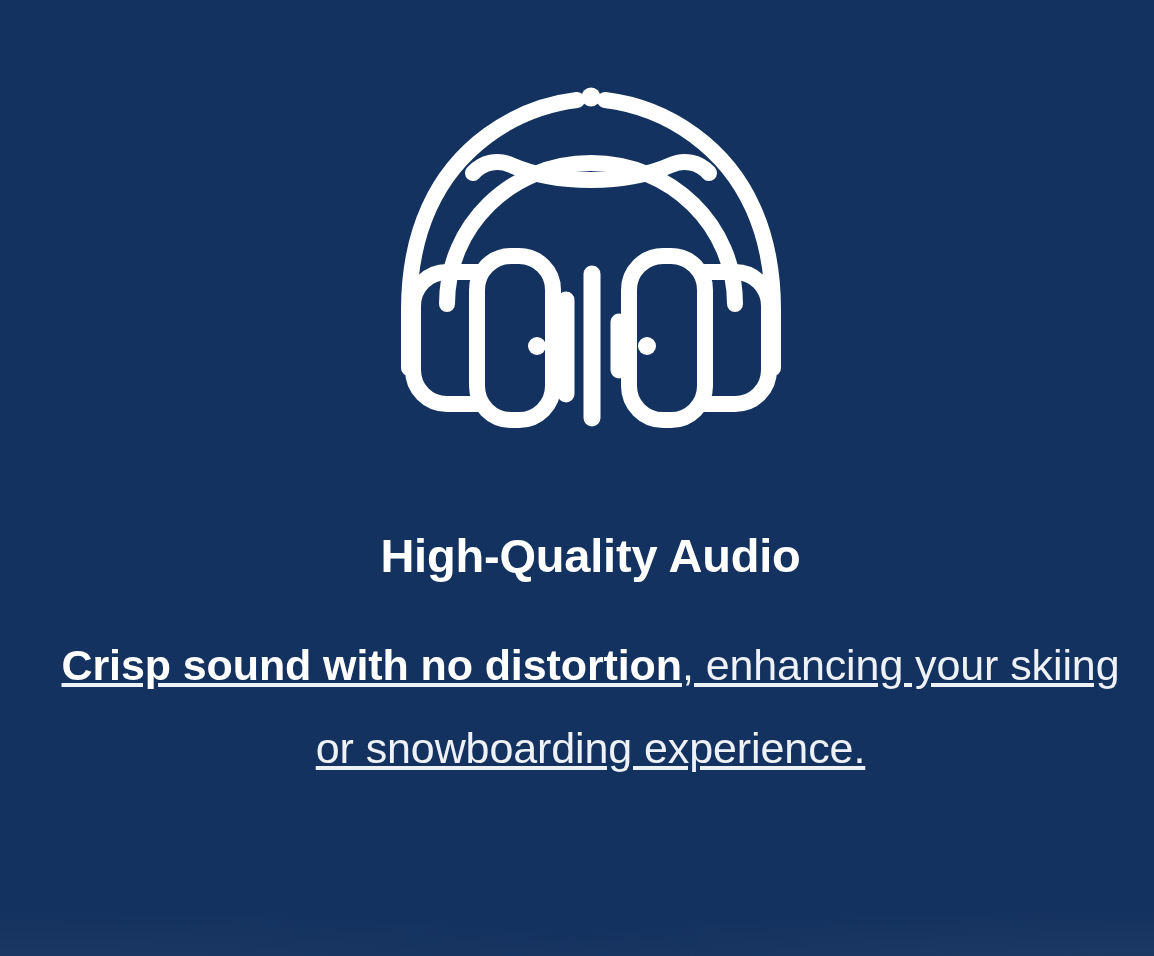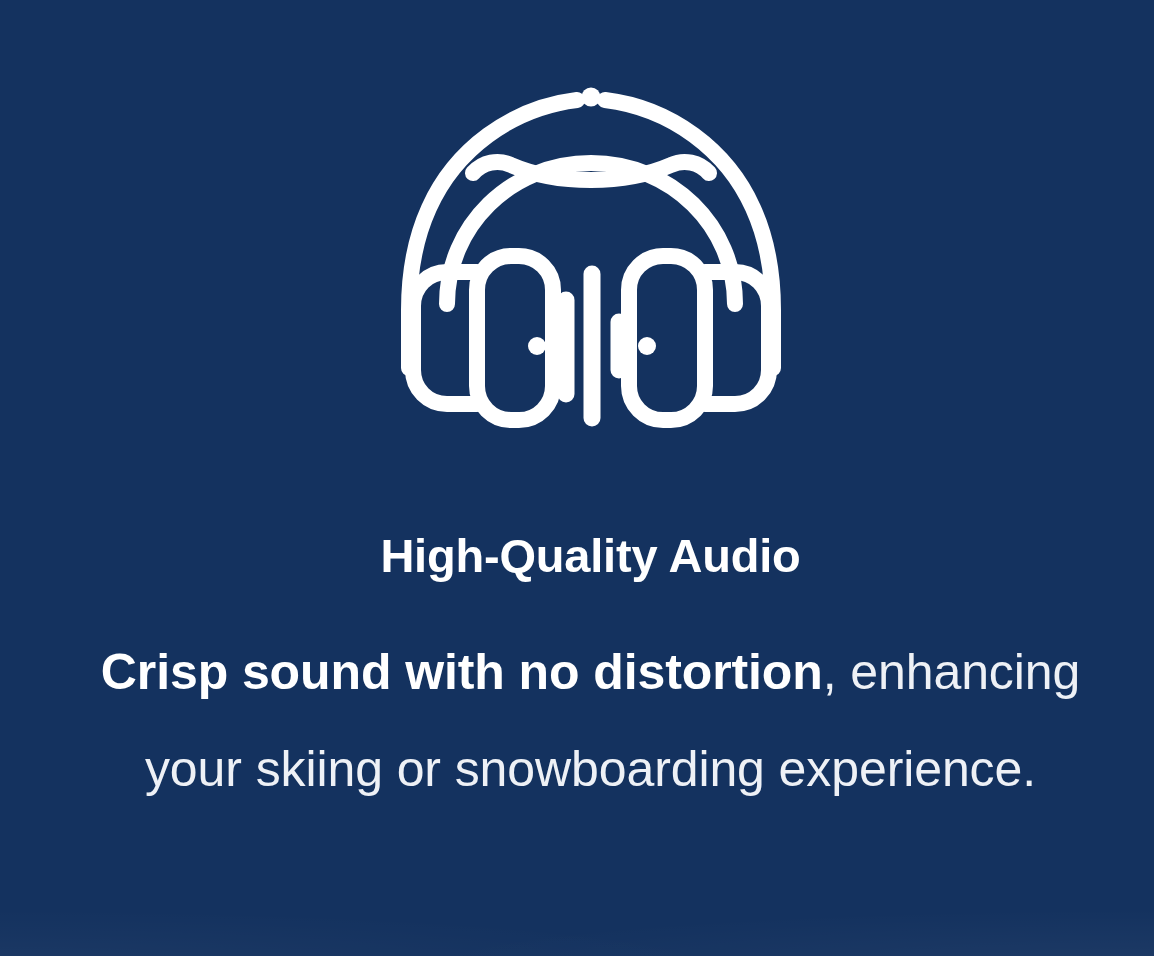--- a/index.html
+++ b/index.html
@@ -58,25 +58,26 @@
     color: #ffffff;
     letter-spacing: -0.2px;
     text-align: center;
     line-height: 1.1;
   }
 
   .feature-desc {
     margin-top: 42px;
     width: 1090px;
     text-align: center;
-    font-size: 50px;
+    font-size: 43px;
     font-weight: 400;
     color: #eef1f6;
     line-height: 1.94;
     letter-spacing: -0.1px;
+    text-decoration: underline;
   }
   .feature-desc .lead {
     font-weight: 700;
     color: #ffffff;
   }
 </style>
 </head>
 <body>
 
 <div class="card">

